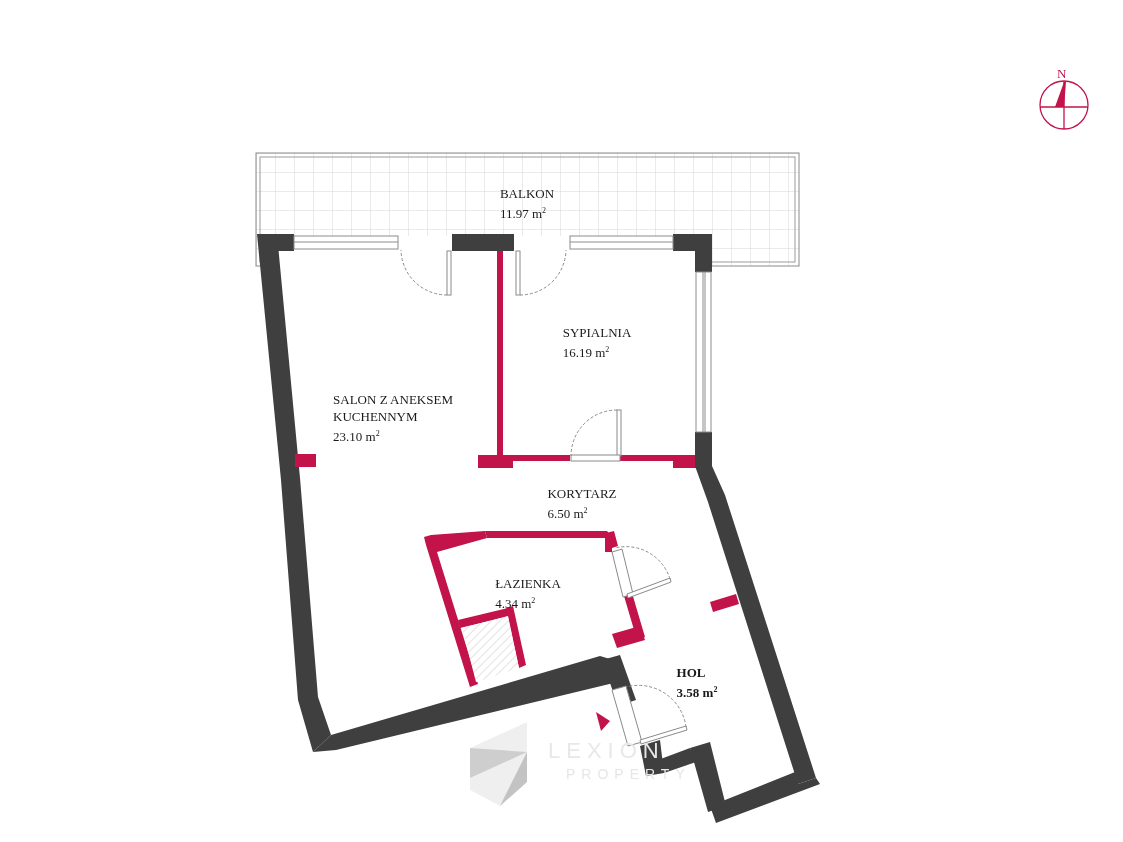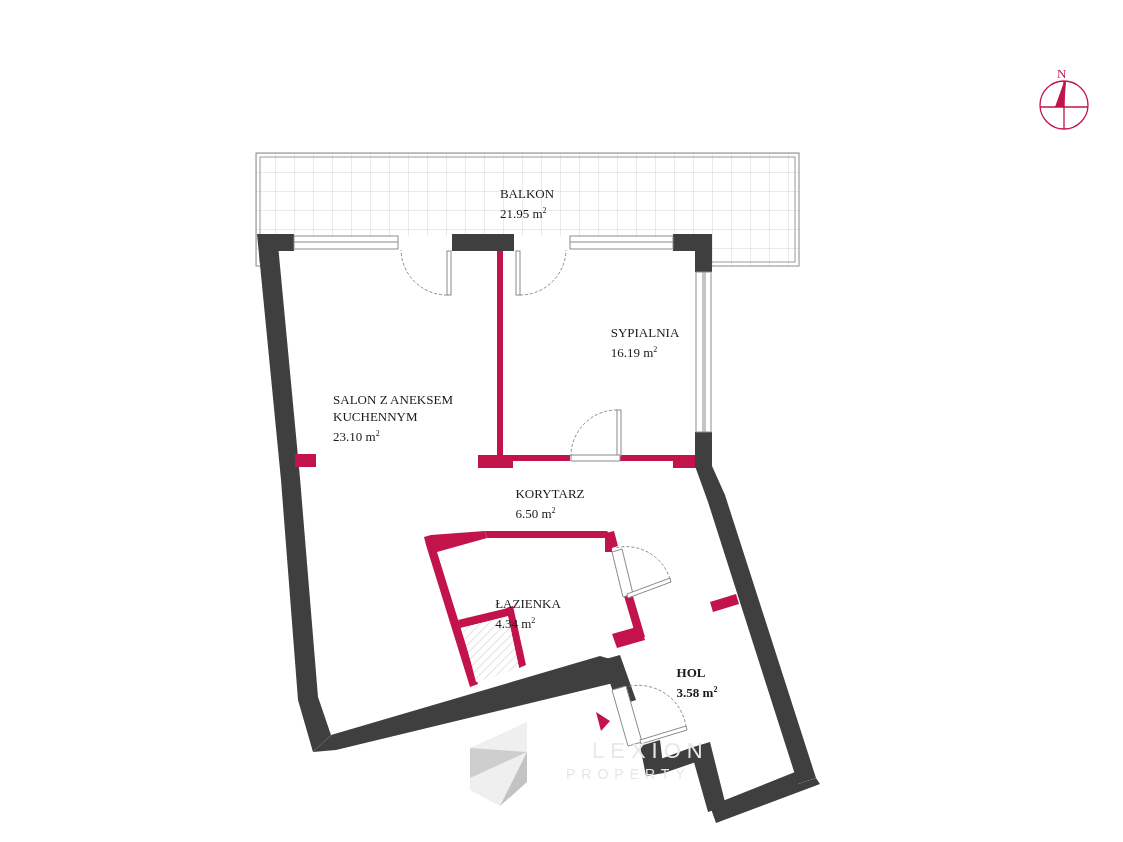--- a/index.html
+++ b/index.html
@@ -1,21 +1,21 @@
 <!DOCTYPE html>
 <html><head>
 <meta charset="utf-8">
 <style>
   html, body { margin:0; padding:0; background:#ffffff; }
   body { width:1123px; height:842px; position:relative; overflow:hidden; font-family:"Liberation Serif", serif; }
   #plan { position:absolute; left:0; top:0; width:1123px; height:842px; }
   .label { position:absolute; text-align:left; color:#1a1a1a; font-family:"Liberation Serif", serif; font-size:13px; line-height:17px; transform:translateX(-50%); white-space:nowrap; }
   .label .area sup { font-size:8px; }
   .compass-n { position:absolute; left:1057px; top:66px; font-family:"Liberation Serif", serif; font-size:13px; color:#c2134a; }
-  .watermark { position:absolute; left:548px; top:738px; font-family:"Liberation Sans", sans-serif; font-size:22px; letter-spacing:6px; color:#e8e8e8;margin-left:44px; }
+  .watermark { position:absolute; left:548px; top:738px; font-family:"Liberation Sans", sans-serif; font-size:22px; letter-spacing:6px; color:#e8e8e8; }
   .watermark-sub { position:absolute; left:566px; top:766px; font-family:"Liberation Sans", sans-serif; font-size:14px; letter-spacing:6px; color:#e6e6e6; }
 </style>
 </head>
 <body>
 
 <svg id="plan" viewBox="0 0 1123 842" xmlns="http://www.w3.org/2000/svg">
   <defs>
     <pattern id="tiles" x="257" y="154" width="19" height="19" patternUnits="userSpaceOnUse">
       <rect width="19" height="19" fill="#fff"></rect>
       <path d="M19 0 V19 M0 19 H19" stroke="#d6d6d6" stroke-width="1"></path>
@@ -128,40 +128,40 @@
     <polygon points="470,748 527,722 527,782 500,806 470,790" fill="#eeeeee"></polygon>
     <polygon points="470,748 527,752 470,778" fill="#c9c9c9"></polygon>
     <polygon points="500,806 527,752 527,782" fill="#bdbdbd"></polygon>
   </g>
 </svg>
 
 <div class="compass-n">N</div>
 
 <div class="label" style="left:527px; top:185px;">
   <div>BALKON</div>
-  <div class="area"><span>21.95 m</span><sup>2</sup></div>
+  <div class="area"><span>11.97 m</span><sup>2</sup></div>
 </div>
 
 <div class="label" style="left:393px; top:391px;">
   <div>SALON Z ANEKSEM</div>
   <div>KUCHENNYM</div>
   <div class="area"><span>23.10 m</span><sup>2</sup></div>
 </div>
 
-<div class="label" style="left:597px; top:324px;margin-left:48px;">
+<div class="label" style="left:597px; top:324px;">
   <div>SYPIALNIA</div>
   <div class="area"><span>16.19 m</span><sup>2</sup></div>
 </div>
 
-<div class="label" style="left:550px; top:485px;font-family:Liberation Serif, serif;">
+<div class="label" style="left:582px; top:485px;font-family:Liberation Serif, serif;">
   <div>KORYTARZ</div>
   <div class="area"><span>6.50 m</span><sup>2</sup></div>
 </div>
 
-<div class="label" style="left:528px; top:575px;margin-top:20px;">
+<div class="label" style="left:528px; top:575px;">
   <div>ŁAZIENKA</div>
   <div class="area"><span>4.34 m</span><sup>2</sup></div>
 </div>
 
 <div class="label" style="left:697px; top:664px;font-weight:bold;">
   <div>HOL</div>
   <div class="area"><span>3.58 m</span><sup>2</sup></div>
 </div>
 
 <div class="watermark">LEXION</div>

